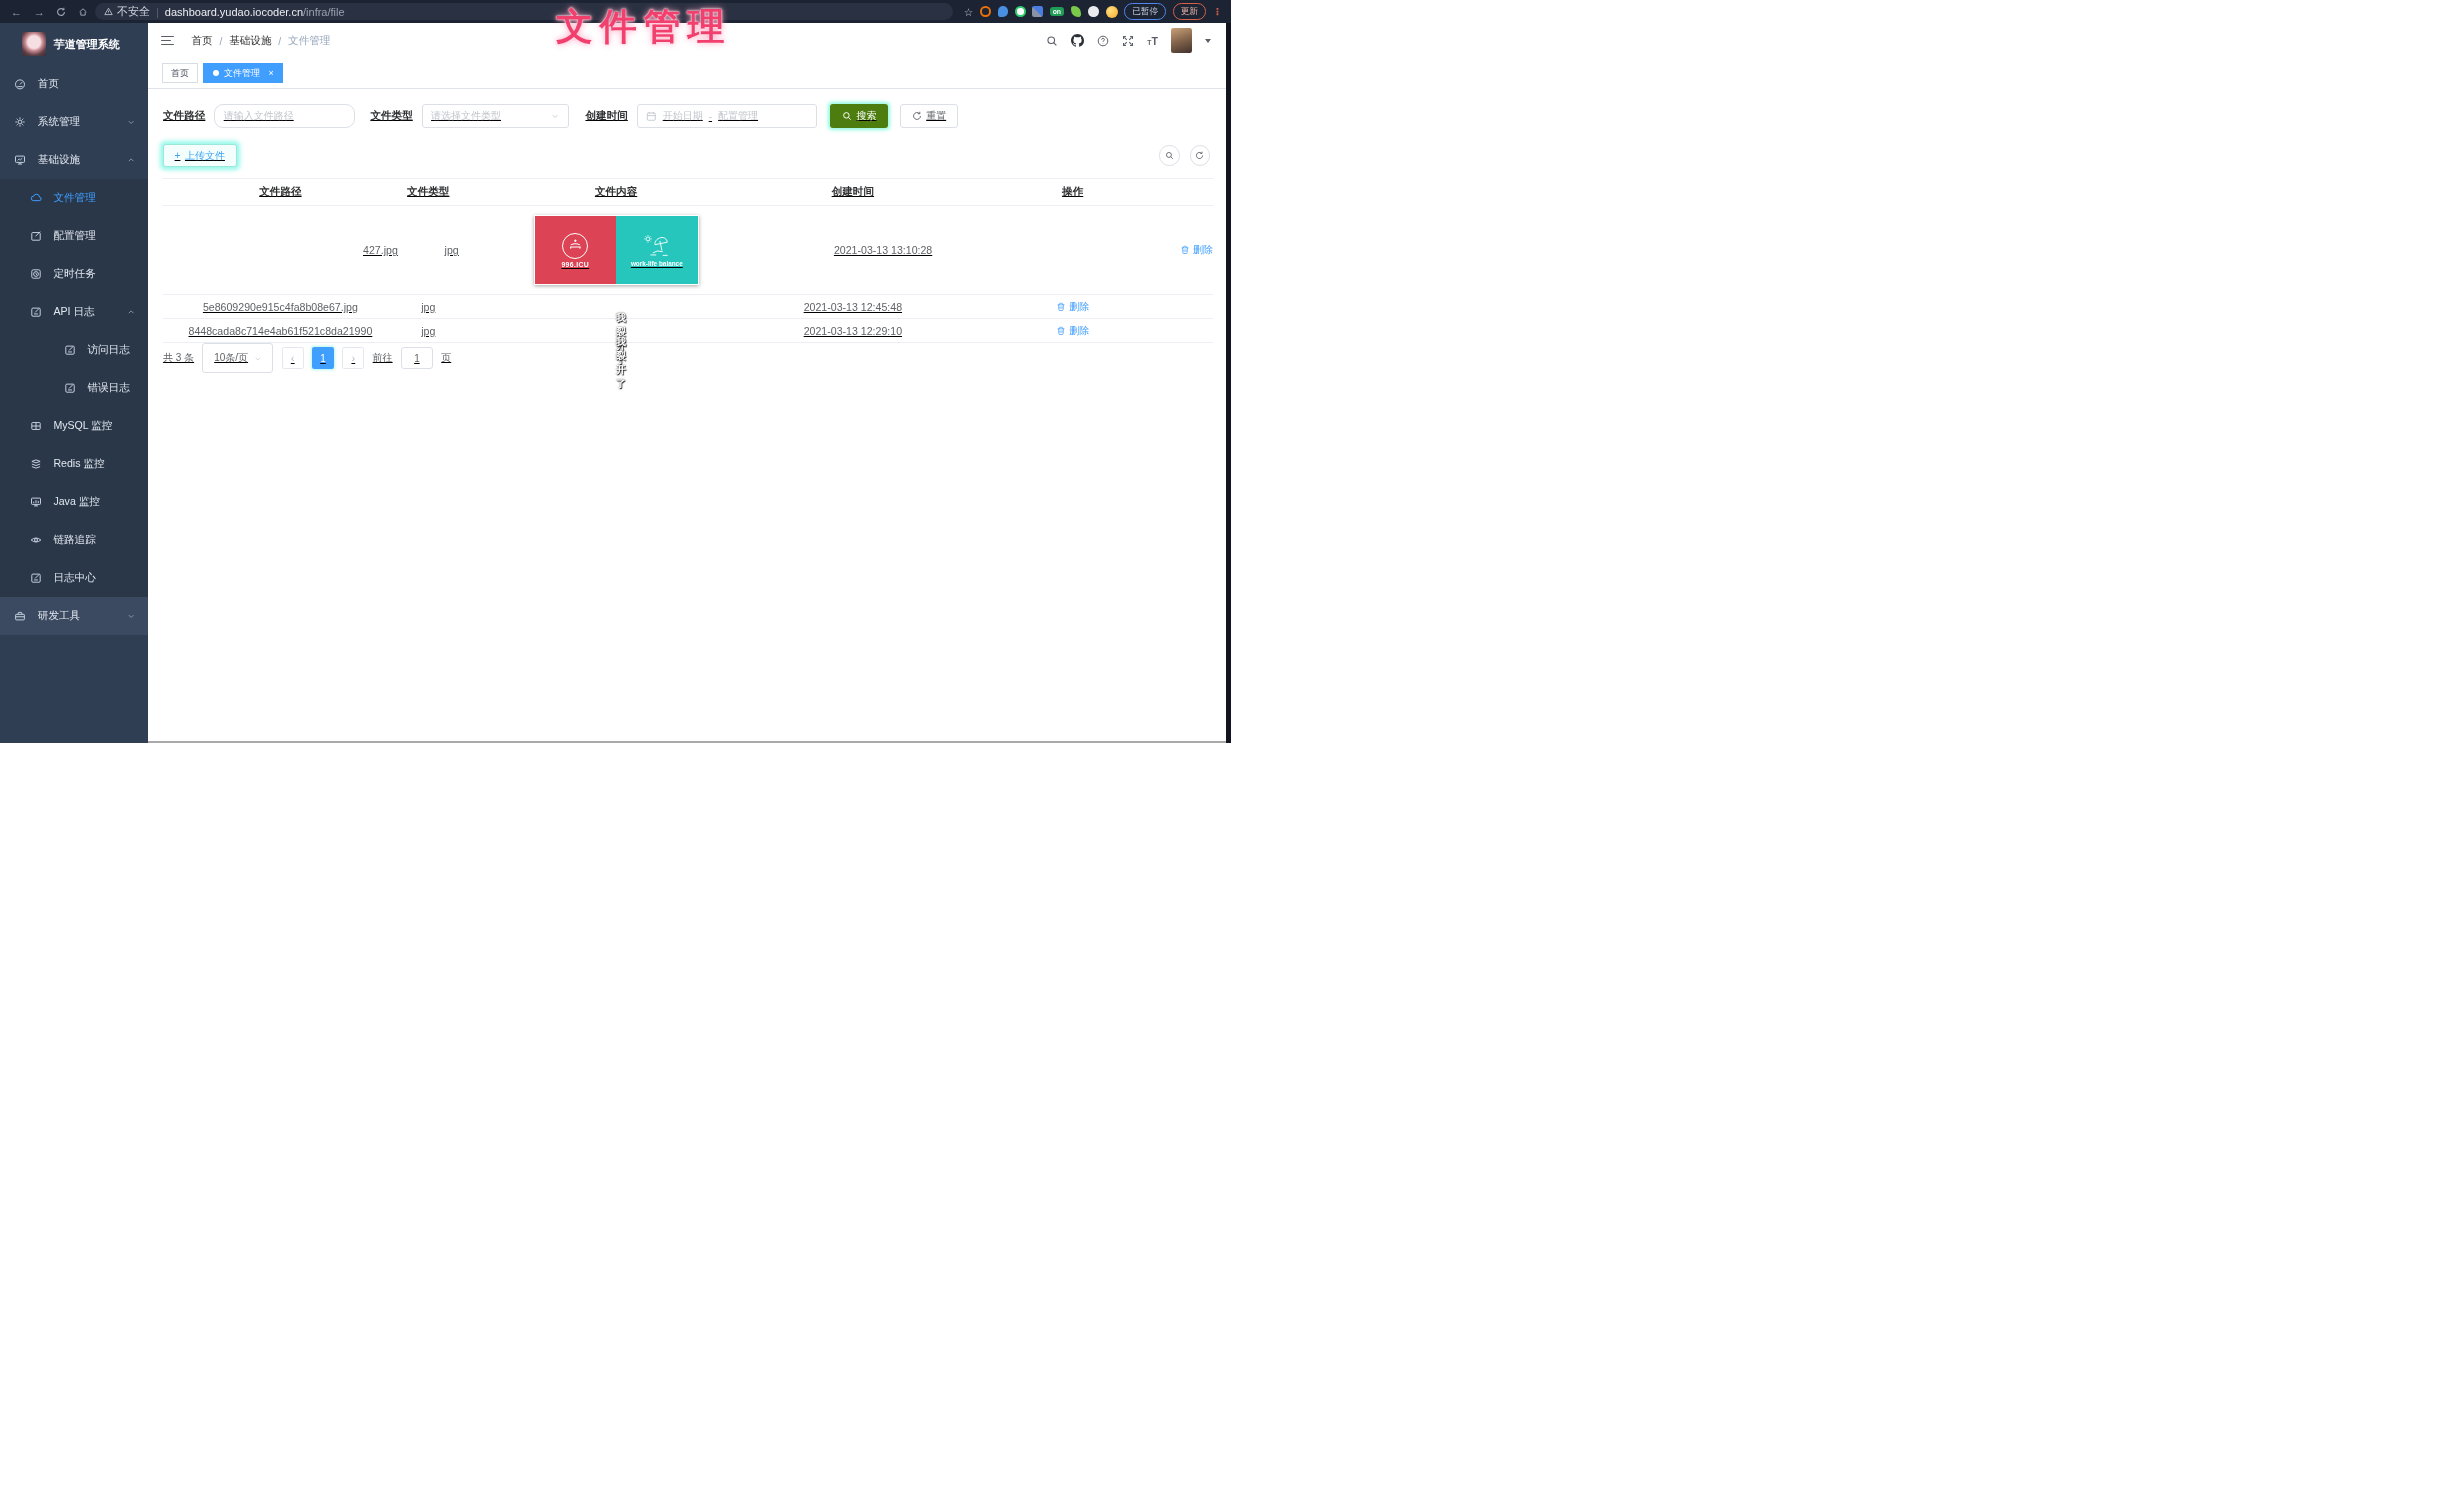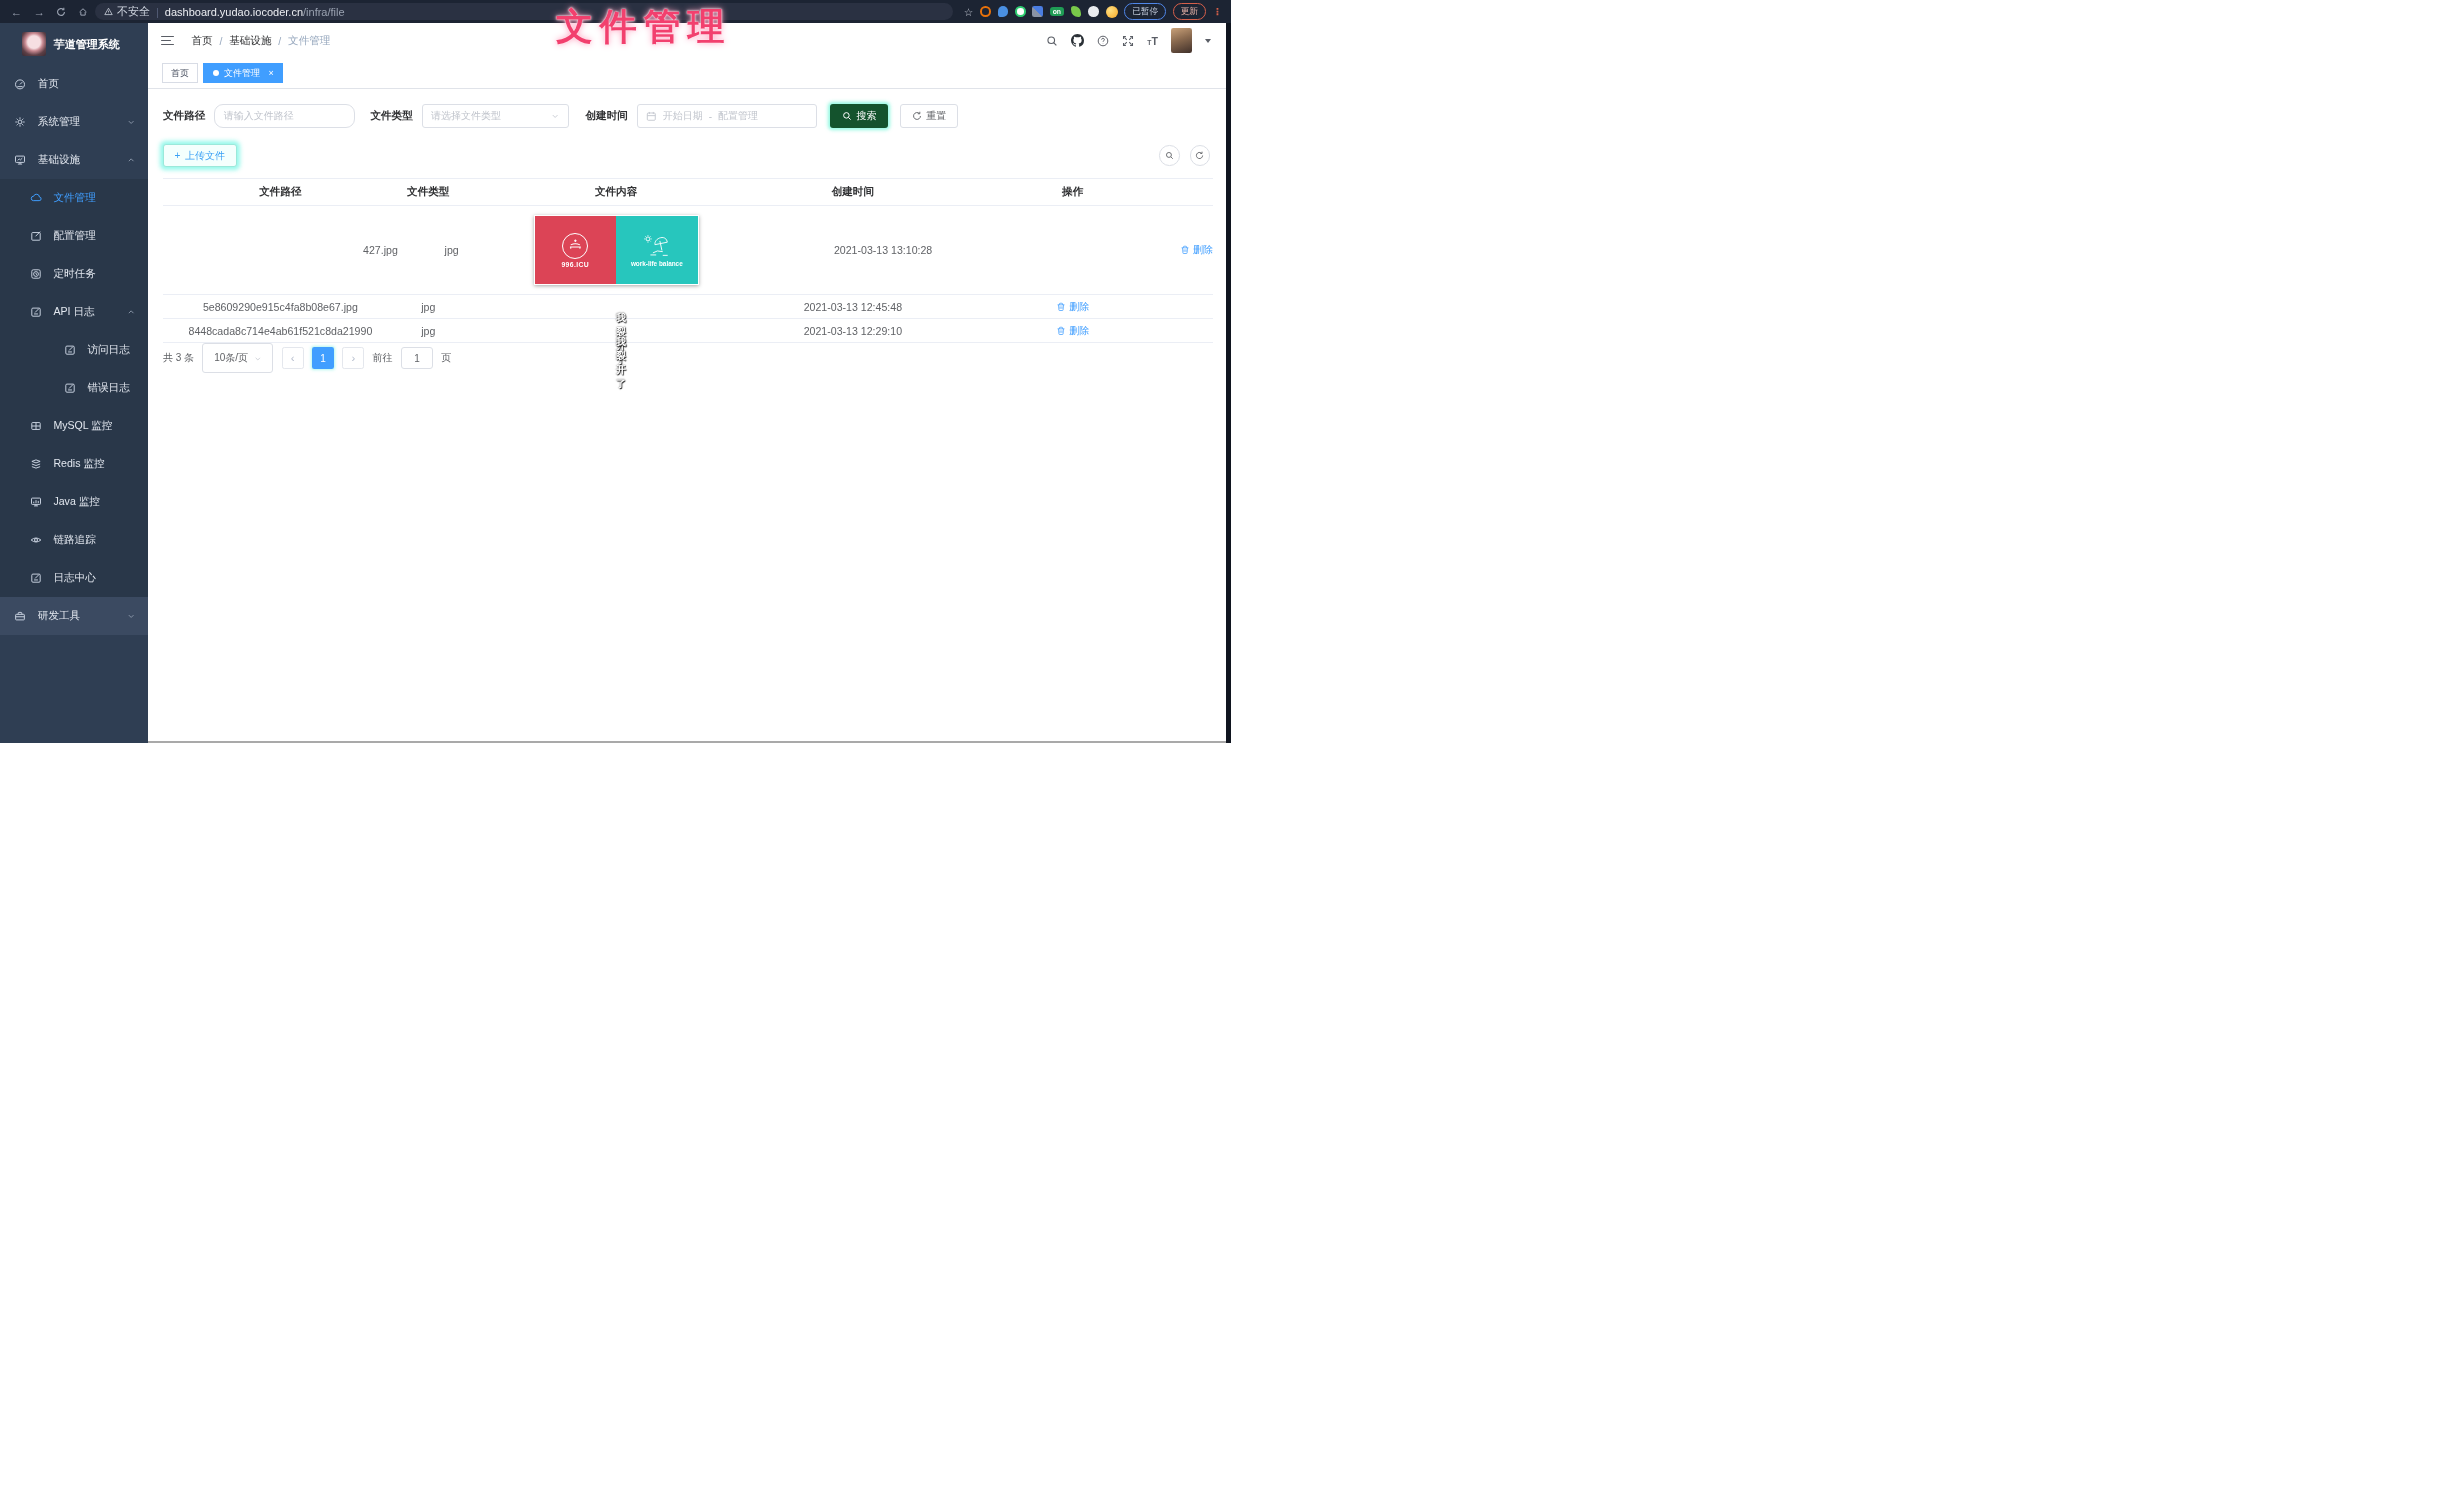--- a/index.html
+++ b/index.html
@@ -73,32 +73,32 @@
   
   .tabbar { height:31px; display:flex; align-items:center; gap:5.3px; padding-left:13.6px;
     border-bottom:0.8px solid #e0e3e9; }
   .tab { height:20.5px; display:flex; align-items:center; padding:0 8.3px; border:0.8px solid #d8dce5;
     background:#fff; color:#495060; font-size:9px; cursor:pointer; }
   .tab.active { background:#409eff; border-color:#409eff; color:#fff; gap:5.3px; }
   .tab .dot { width:6px; height:6px; border-radius:50%; background:#fff; }
   .tab .close { margin-left:3px; font-size:9px; }
 
   
-  .content { flex:1; padding:15px 0 0 15px; position:relative; }
+  .content { flex:1; padding:15px 0 0 15px; position:relative;text-decoration:underline; }
   .filters { display:flex; align-items:center; font-size:10.6px; color:#303133; }
   .flabel { font-weight:700; margin-right:9px; white-space:nowrap; }
   .fake-input { height:24px; border:0.8px solid #dcdfe6; border-radius:3px; background:#fff;
     display:flex; align-items:center; padding:0 8.3px; color:#c0c4cc; font-size:10px; }
   .inp-path { width:141px; margin-right:15px;border-radius:9px; }
   .inp-select { width:147px; margin-right:16.7px; justify-content:space-between; }
   .inp-date { width:180px; margin-right:13.6px; gap:6px; }
   .inp-date .dsep { color:#c0c4cc; }
   .btn { height:24px; border-radius:3px; display:flex; align-items:center; gap:4.5px;
     font-size:10px; padding:0 10.6px; cursor:pointer; border:0.8px solid transparent; }
-  .btn-search { background:#14532d; color:#fff; margin-right:12px;
+  .btn-search { background:#4d7c0f; color:#fff; margin-right:12px;
     box-shadow:0 0 3.8px 1.5px rgba(110,245,215,.75); }
   .btn-reset { background:#fff; border-color:#dcdfe6; color:#606266; }
 
   .toolbar { margin-top:16px; display:flex; align-items:center; }
   .btn-upload { height:23px; background:#f4fffd; border:0.8px solid #9be8da; color:#3aa0f5;
     box-shadow:0 0 4.5px 2.3px rgba(96,244,224,.65); font-size:10px; }
   .tool-circles { margin-left:auto; margin-right:21px; display:flex; gap:10px; }
   .circ { width:20.5px; height:20.5px; border-radius:50%; border:0.8px solid #dcdfe6; background:#fff;
     display:flex; align-items:center; justify-content:center; cursor:pointer; }
 

